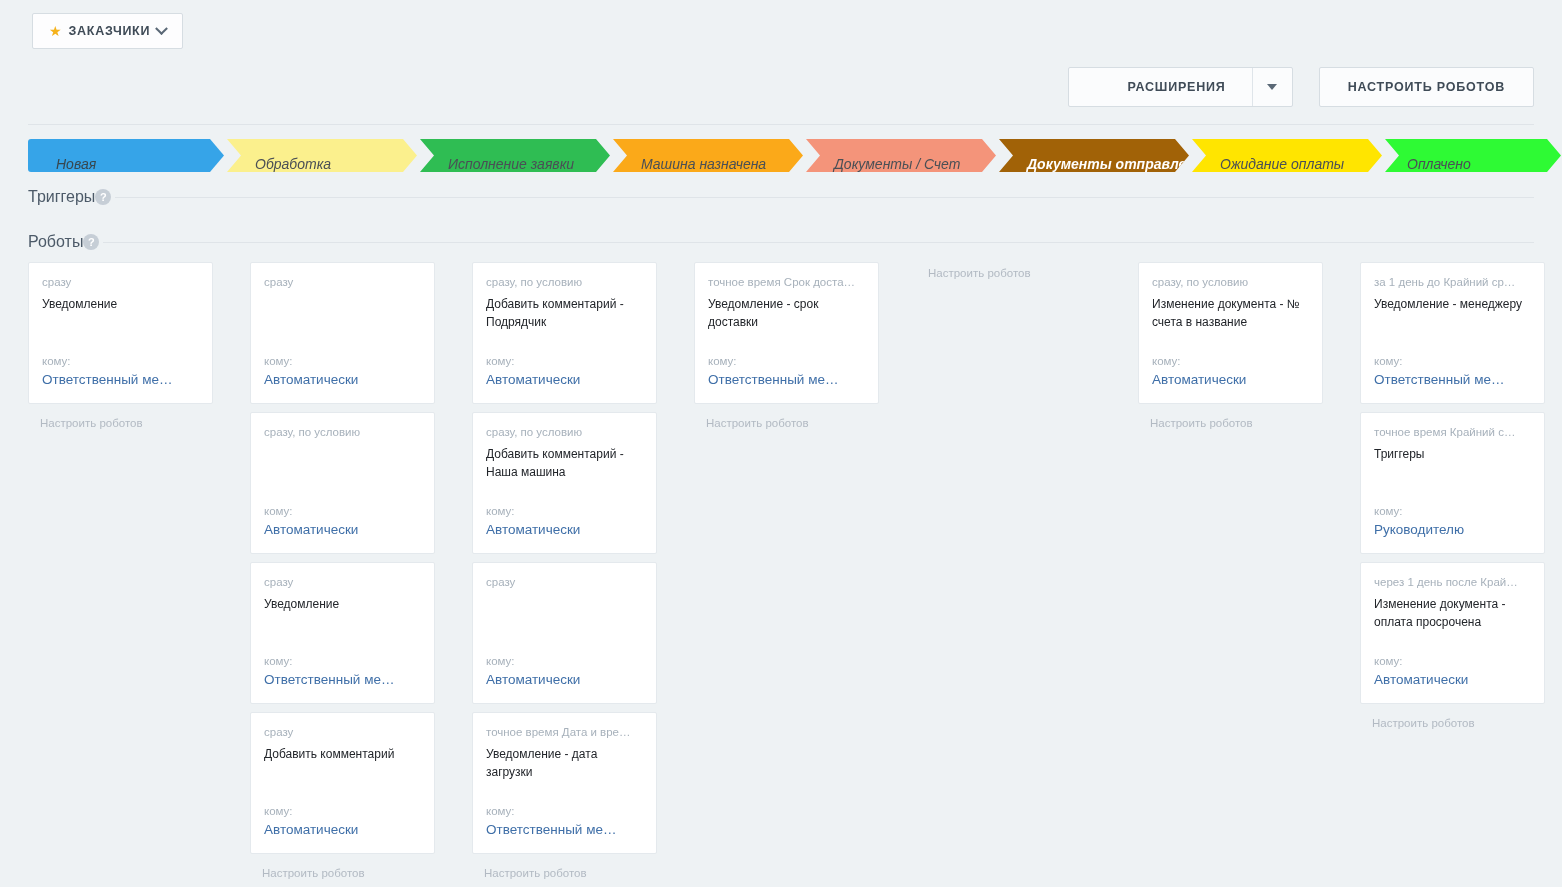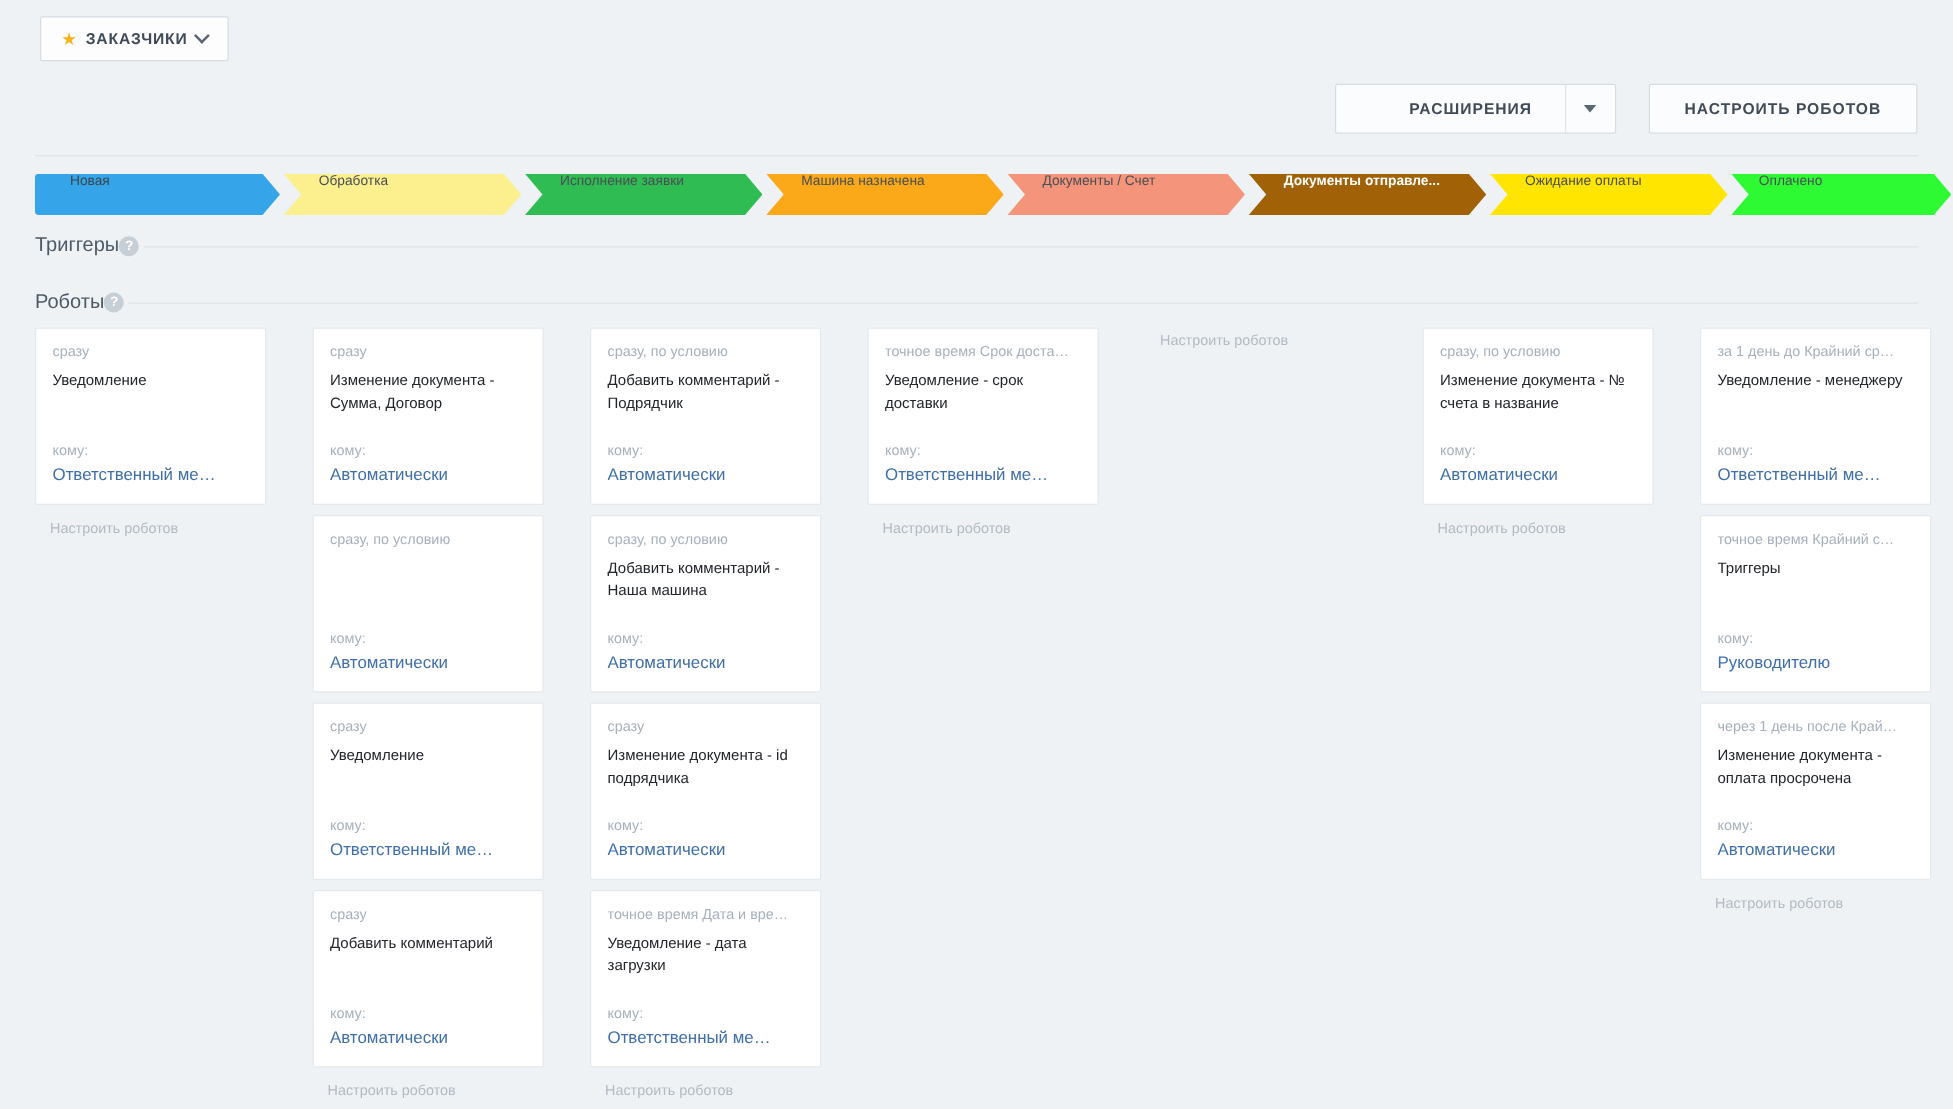--- a/index.html
+++ b/index.html
@@ -41,25 +41,25 @@
   .plain-btn {
     background: #fbfcfd; border: 1px solid #d6dde2; border-radius: 2px; height: 40px;
     display: flex; align-items: center; padding: 0 28px;
     font-size: 12.5px; font-weight: 700; letter-spacing: .8px; color: #3f4b57; cursor: pointer;
   }
   .hr-top { position: absolute; left: 28px; right: 28px; top: 124px; height: 1px; background: #dfe4e8; }
 
   
   .stages { position: absolute; left: 28px; top: 139px; display: flex; height: 33px; }
   .stage {
-    position: relative; height: 33px; display: flex; align-items: flex-start;
+    position: relative; height: 33px; display: flex; align-items: flex-end;
     padding-left: 28px; padding-right: 30px;
-    font-size: 11px; color: #4a4f55; white-space: nowrap;
+    font-size: 14px; color: #4a4f55; white-space: nowrap;
     clip-path: polygon(0 0, calc(100% - 14px) 0, 100% 50%, calc(100% - 14px) 100%, 0 100%, 0 100%);
-    margin-right: 3px; cursor: pointer;
+    margin-right: 3px; cursor: pointer; font-style: italic;
   }
   .stage:first-child { border-radius: 3px 0 0 3px; }
   .stage.selected { font-weight: 700; color: #ffffff; }
   .stage.last { clip-path: polygon(14px 0, 100% 0, 100% 100%, 14px 100%, 0 50%); border-radius: 0 3px 3px 0; padding-left: 22px; }
   .stage.notch { clip-path: polygon(0 0, calc(100% - 14px) 0, 100% 50%, calc(100% - 14px) 100%, 0 100%, 14px 50%); }
 
   
   .section { position: absolute; left: 28px; right: 28px; display: flex; align-items: center; }
   .section .title { font-size: 16px; color: #4c5a68; }
   .qmark {
@@ -163,21 +163,20 @@
           <div class="name">Уведомление</div>
           <div class="spacer"></div>
           <div class="tolabel">кому:</div>
           <div class="to">Ответственный ме…</div>
         </div>
         <div class="setup-link">Настроить роботов</div>
       </div>
       <div class="column">
         <div class="card">
           <div class="when">сразу</div>
-          <div class="name">Изменение документа - Сумма, Договор</div>
           <div class="spacer"></div>
           <div class="tolabel">кому:</div>
           <div class="to">Автоматически</div>
         </div>
         <div class="card">
           <div class="when">сразу, по условию</div>
           <div class="spacer"></div>
           <div class="tolabel">кому:</div>
           <div class="to">Автоматически</div>
         </div>
@@ -207,21 +206,20 @@
         </div>
         <div class="card">
           <div class="when">сразу, по условию</div>
           <div class="name">Добавить комментарий - Наша машина</div>
           <div class="spacer"></div>
           <div class="tolabel">кому:</div>
           <div class="to">Автоматически</div>
         </div>
         <div class="card">
           <div class="when">сразу</div>
-          <div class="name">Изменение документа - id подрядчика</div>
           <div class="spacer"></div>
           <div class="tolabel">кому:</div>
           <div class="to">Автоматически</div>
         </div>
         <div class="card">
           <div class="when">точное время Дата и вре…</div>
           <div class="name">Уведомление - дата загрузки</div>
           <div class="spacer"></div>
           <div class="tolabel">кому:</div>
           <div class="to">Ответственный ме…</div>

